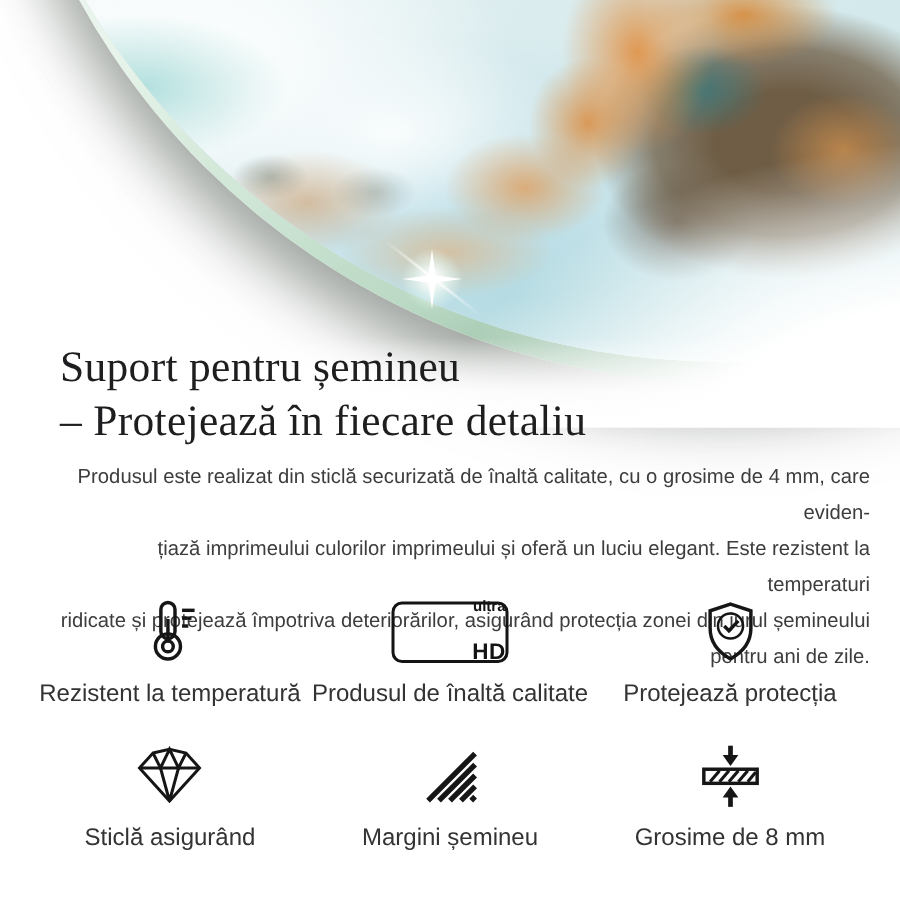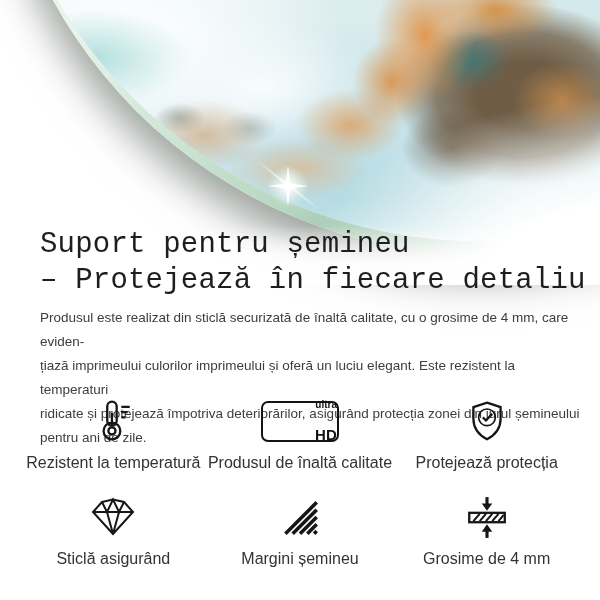--- a/index.html
+++ b/index.html
@@ -40,25 +40,25 @@
         linear-gradient(to bottom, rgba(255,255,255,0) 225px, rgba(255,255,255,.9) 262px, #ffffff 282px);}
   .sparkle{position:absolute;left:262px;top:160px;width:52px;height:52px;pointer-events:none;}
   .sparkle .glow{position:absolute;inset:6px;border-radius:50%;
       background:radial-gradient(circle, rgba(255,255,255,.95) 0%, rgba(225,245,238,.55) 40%, rgba(225,245,238,0) 72%);}
   .sparkle svg{position:absolute;inset:0;filter:drop-shadow(0 0 5px rgba(255,255,255,.95));}
   .sparkle .ray{position:absolute;left:-14px;top:24px;width:80px;height:2px;transform:rotate(38deg);
       background:linear-gradient(to right, rgba(255,255,255,0), rgba(255,255,255,.85), rgba(255,255,255,0));}
 
   
   .title{position:absolute;left:40px;top:227px;margin:0;z-index:3;
-      font-family:Liberation Mono, monospace;font-weight:400;
+      font-family:Liberation Serif, serif;font-weight:400;
       font-size:29px;line-height:36px;color:#1e1e20;letter-spacing:.2px;}
   .title span{display:block;}
   .desc{position:absolute;left:40px;top:306px;width:540px;margin:0;z-index:3;
-      font-size:13.5px;line-height:24px;color:#3d3d3f;}
+      font-size:13.5px;line-height:24px;color:#3d3d3f;text-align:right;}
   .desc span{display:block;}
 
   
   .features{position:absolute;left:20px;top:396px;width:560px;z-index:3;
       display:grid;grid-template-columns:1fr 1fr 1fr;row-gap:20px;}
   .feature{display:flex;flex-direction:column;align-items:center;}
   .icon-box{height:50px;display:flex;align-items:center;justify-content:center;color:#161616;}
   .feature-label{margin-top:8px;font-size:16px;color:#333335;white-space:nowrap;}
   .uhd{width:37px;height:37px;border:2.6px solid #141414;border-radius:7px;
       display:flex;flex-direction:column;align-items:flex-end;justify-content:center;line-height:1;padding-left:37px;}
@@ -174,17 +174,17 @@
             <line x1="33" y1="26" x2="38" y2="20"></line>
           </g>
           <g fill="currentColor" stroke="none">
             <rect x="20.5" y="3" width="3" height="7"></rect>
             <polygon points="17,9 27,9 22,16"></polygon>
             <rect x="20.5" y="35" width="3" height="7"></rect>
             <polygon points="17,36 27,36 22,29"></polygon>
           </g>
         </svg>
       </div>
-      <div class="feature-label">Grosime de 4 mm</div>
+      <div class="feature-label">Grosime de 8 mm</div>
     </div>
 
   </div>
 </div>
 
 </body></html>

